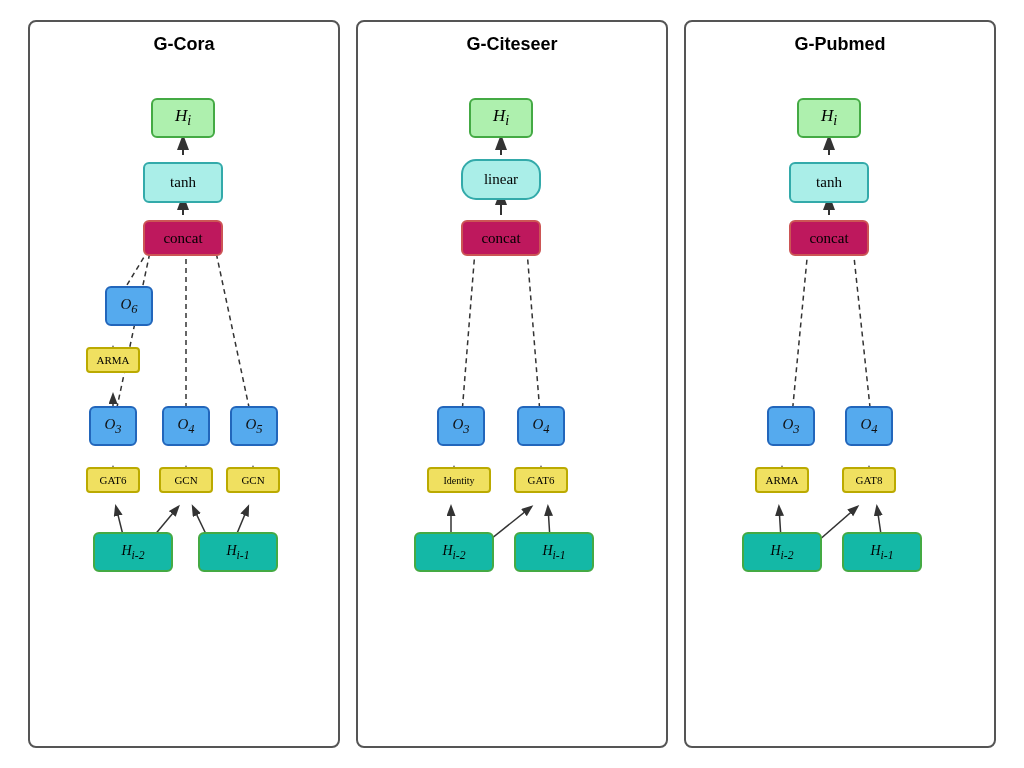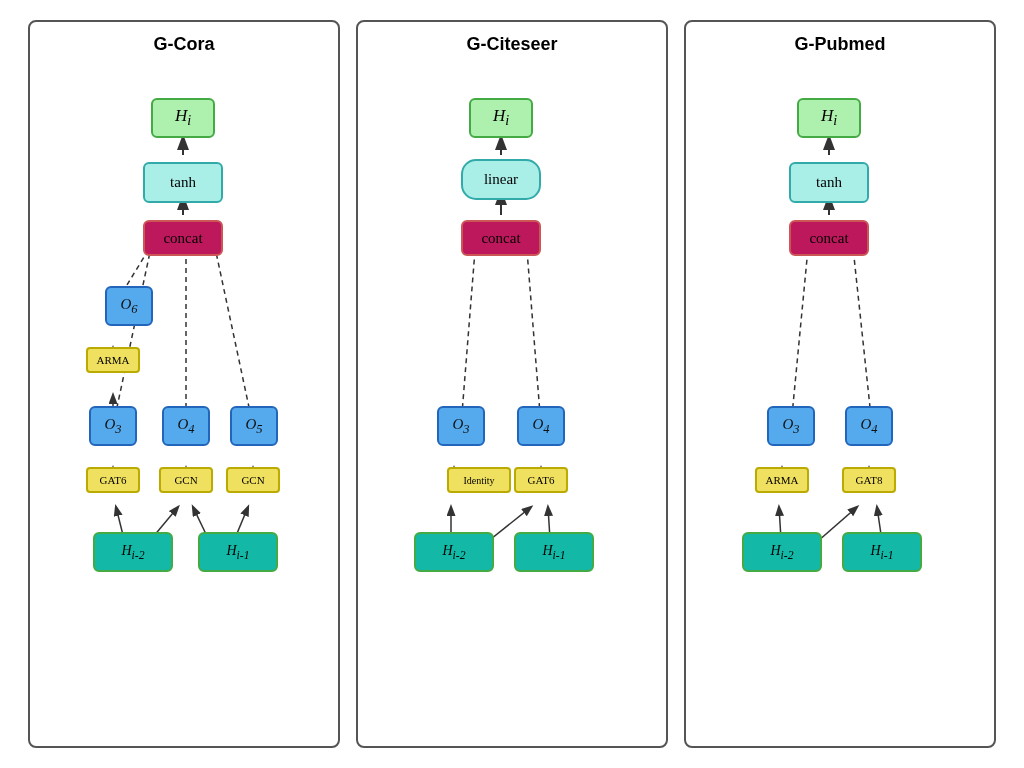--- a/index.html
+++ b/index.html
@@ -260,21 +260,21 @@
       </div>
 
       <div class="node node-o" style="left:71px;top:334px;">
         <span><i>O</i><sub>3</sub></span>
       </div>
 
       <div class="node node-o" style="left:151px;top:334px;">
         <span><i>O</i><sub>4</sub></span>
       </div>
 
-      <div class="node node-op" style="left:61px;top:395px;width:64px;font-size:10px;margin-left:20px;">
+      <div class="node node-op" style="left:61px;top:395px;width:64px;font-size:10px;">
         <span>Identity</span>
       </div>
 
       <div class="node node-op" style="left:148px;top:395px;width:54px;">
         <span>GAT6</span>
       </div>
 
       <div class="node node-input" style="left:48px;top:460px;width:80px;">
         <span style="font-style:italic;font-size:14px;"><i>H</i><sub>i-2</sub></span>
       </div>

